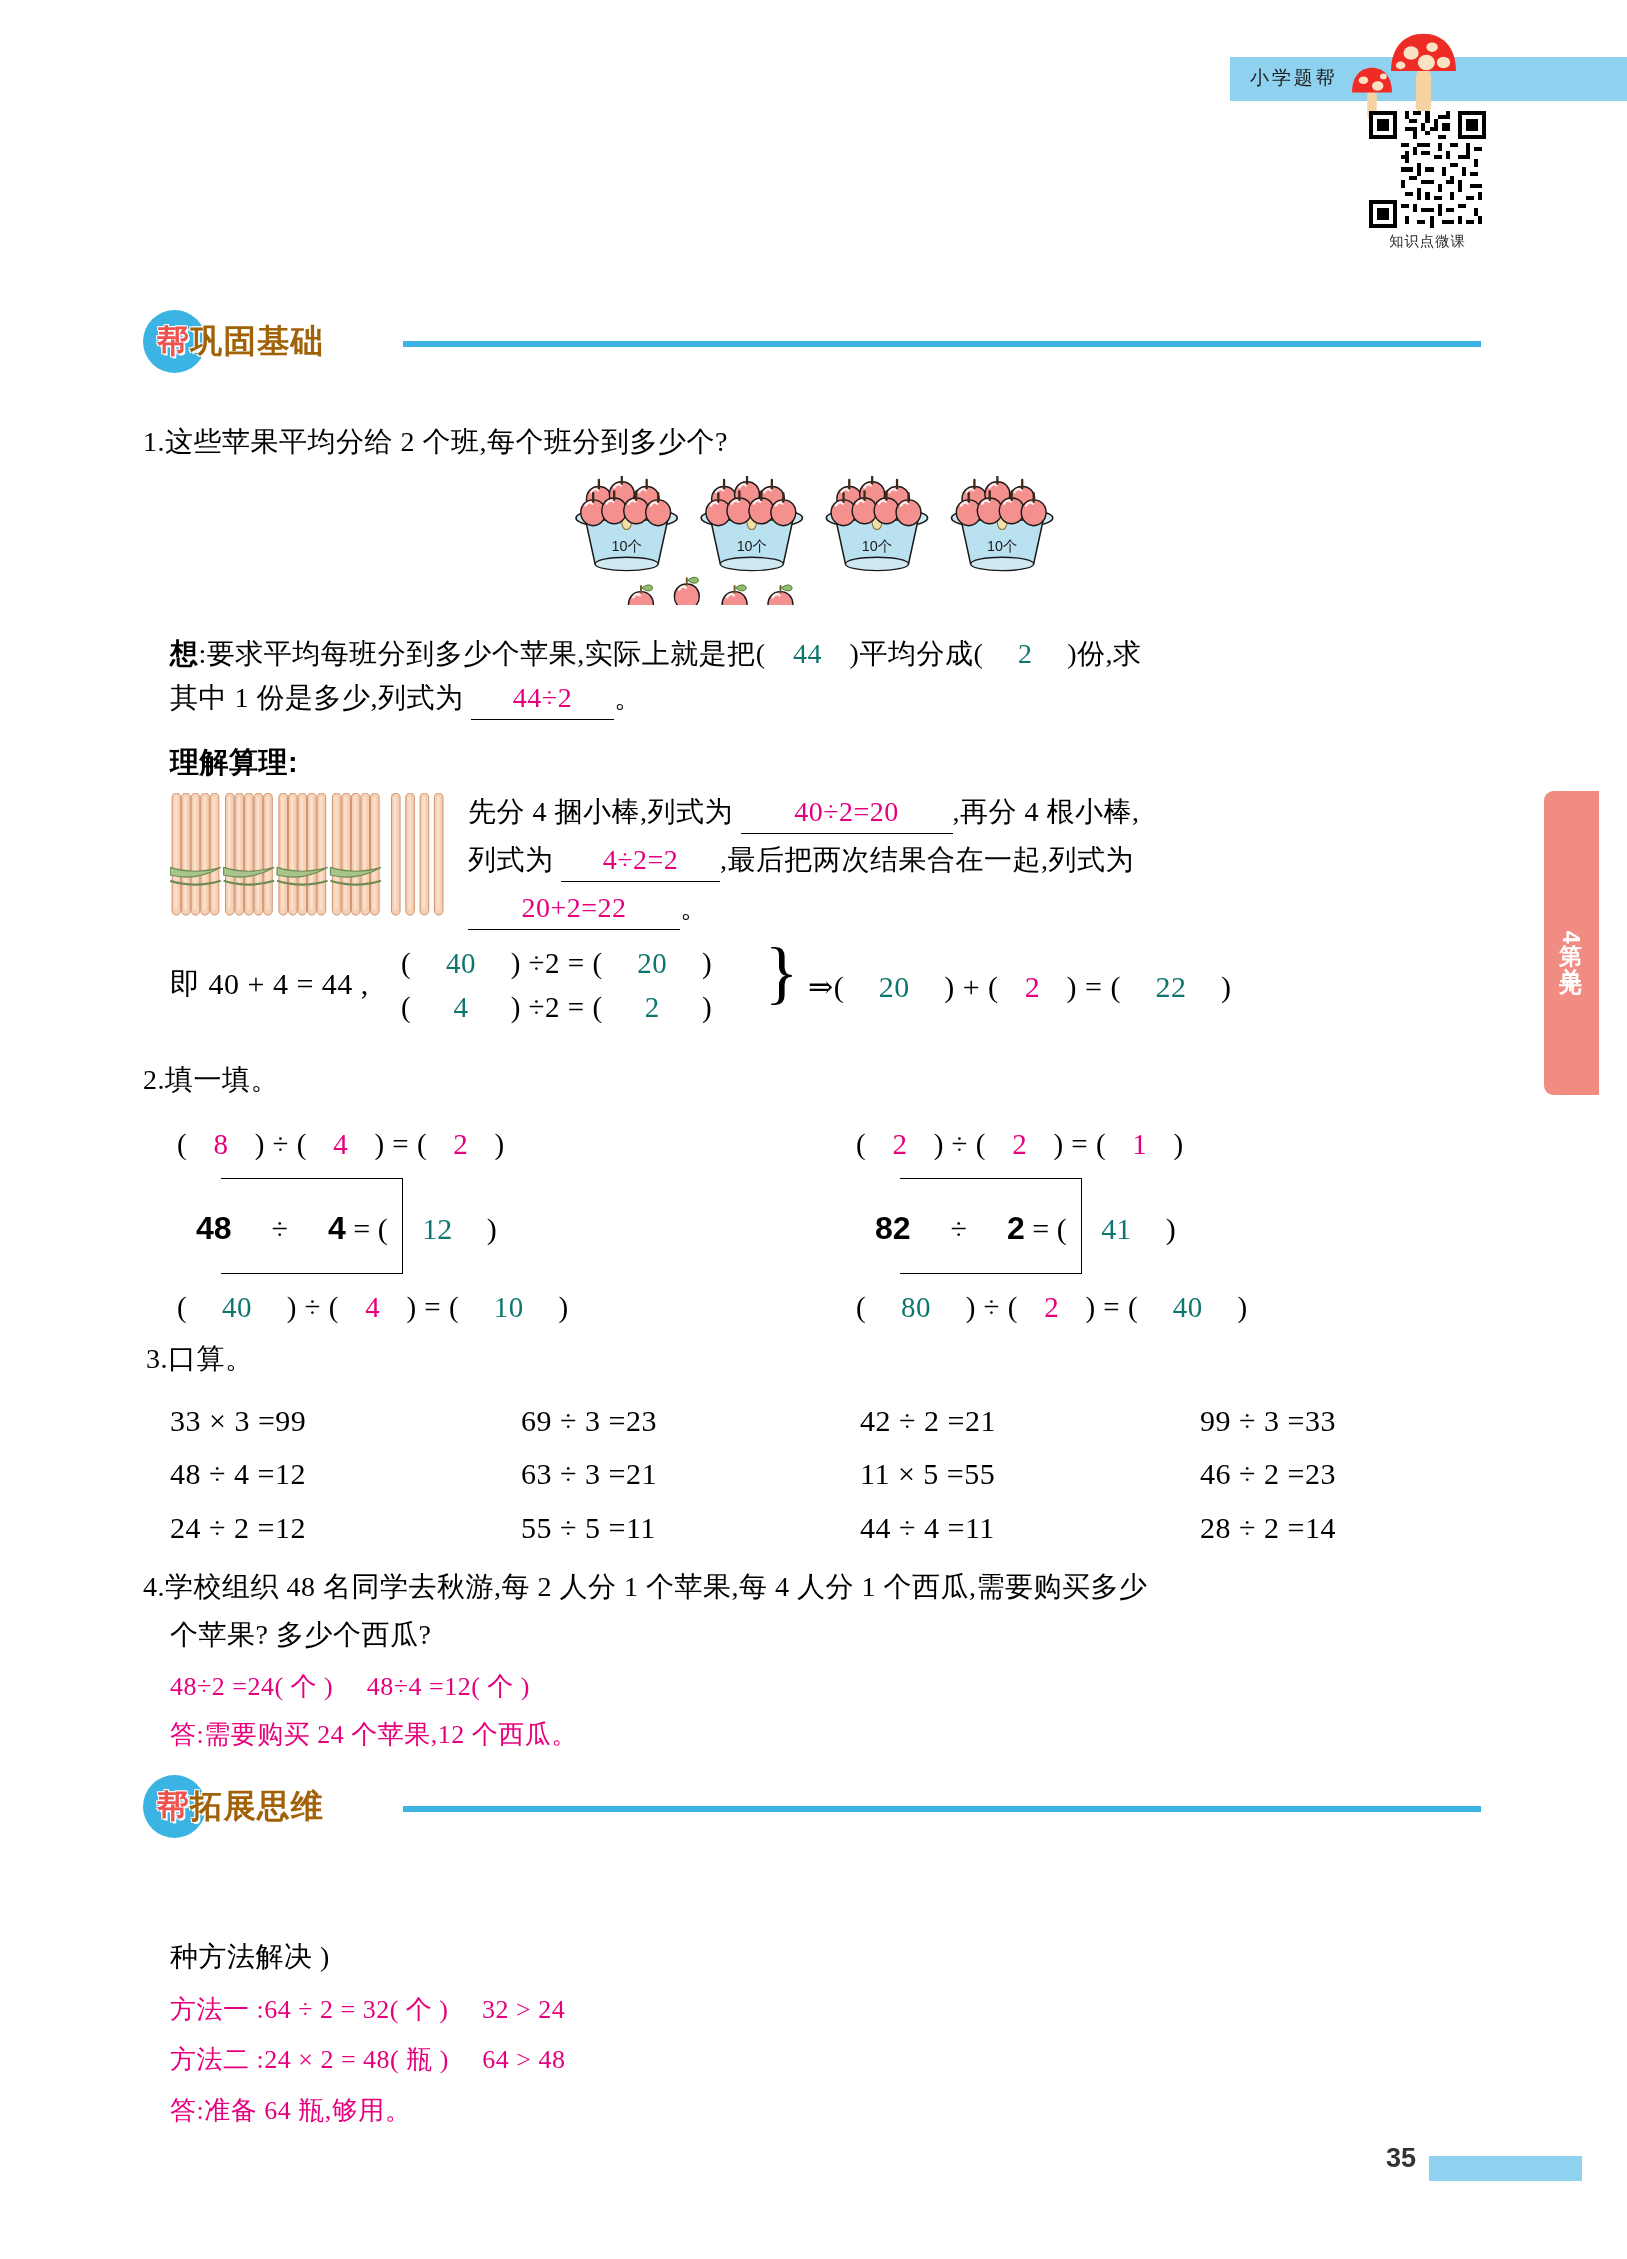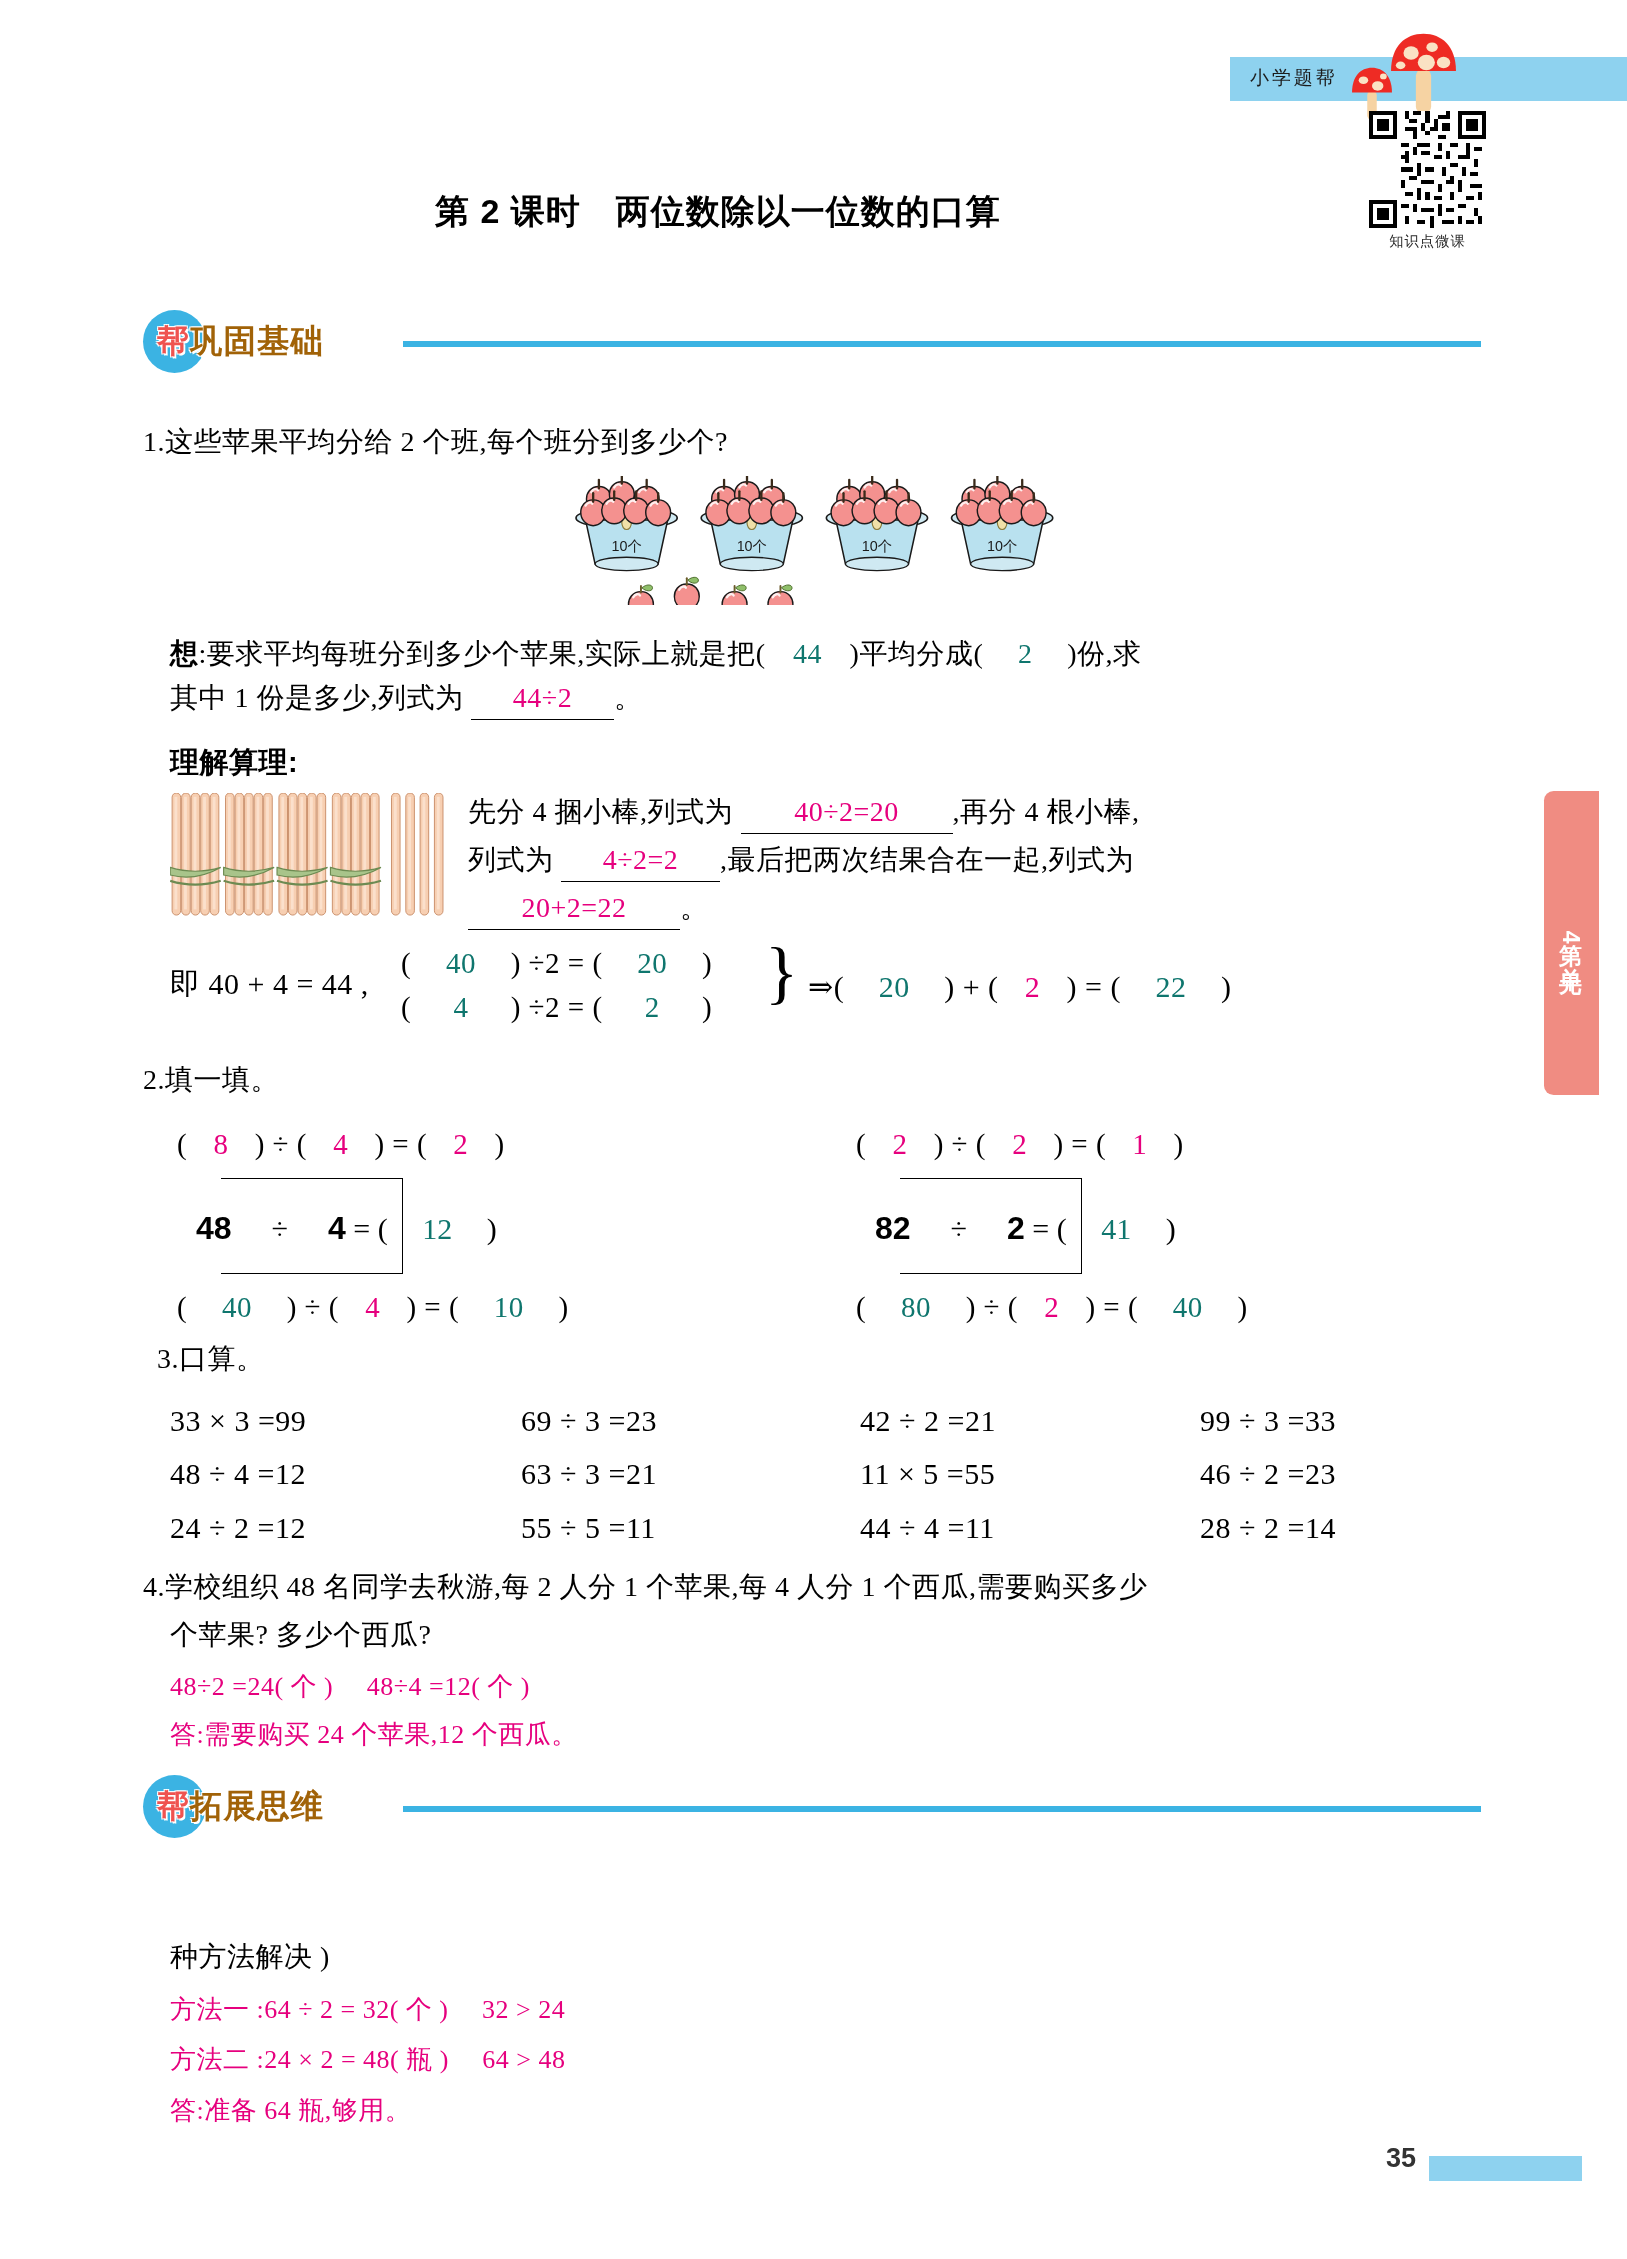--- a/index.html
+++ b/index.html
@@ -242,21 +242,20 @@
           <rect x="22" y="26" width="1" height="2"></rect>
         <rect x="24" y="27" width="2" height="1"></rect>
           <rect x="27" y="26" width="1" height="2"></rect>
         <rect x="8" y="11" width="1" height="1"></rect>
           <rect x="20" y="16" width="1" height="1"></rect>
       </g>
     </svg>
     <div class="qr-cap">知识点微课</div>
   </div>
 
-  <div class="lesson-title">第 2 课时　两位数除以一位数的口算</div>
 
   <div class="sec sec1">
     <div class="circ"></div>
     <div class="stitle">
       <span class="bang">帮</span><span class="rest">巩固基础</span>
     </div>
     <div class="rule"></div>
   </div>
 
   <div class="qtext" style="left:143px; top:421px;">
@@ -435,21 +434,21 @@
     </div>
   </div>
 
   <div class="qtext" style="left:177px; top:1286px; font-size:29px;">
     ( <span class="slot">40</span> ) ÷ ( <span class="slot-sm">4</span> ) = ( <span class="slot">10</span> )
   </div>
   <div class="qtext" style="left:856px; top:1286px; font-size:29px;">
     ( <span class="slot">80</span> ) ÷ ( <span class="slot-sm">2</span> ) = ( <span class="slot">40</span> )
   </div>
 
-  <div class="qtext" style="left:157px; top:1338px;">
+  <div class="qtext" style="left:146px; top:1338px;">
     <span>3.</span><span>口算。</span>
   </div>
 
   <div class="qtext" style="left:170px; top:1398px; font-size:30px;"><span>33 × 3 =</span><span class="ans">99</span></div>
   <div class="qtext" style="left:521px; top:1398px; font-size:30px;"><span>69 ÷ 3 =</span><span class="ans">23</span></div>
   <div class="qtext" style="left:860px; top:1398px; font-size:30px;"><span>42 ÷ 2 =</span><span class="ans">21</span></div>
   <div class="qtext" style="left:1200px; top:1398px; font-size:30px;"><span>99 ÷ 3 =</span><span class="ans">33</span></div>
 
   <div class="qtext" style="left:170px; top:1451px; font-size:30px;"><span>48 ÷ 4 =</span><span class="ans">12</span></div>
   <div class="qtext" style="left:521px; top:1451px; font-size:30px;"><span>63 ÷ 3 =</span><span class="ans">21</span></div>

